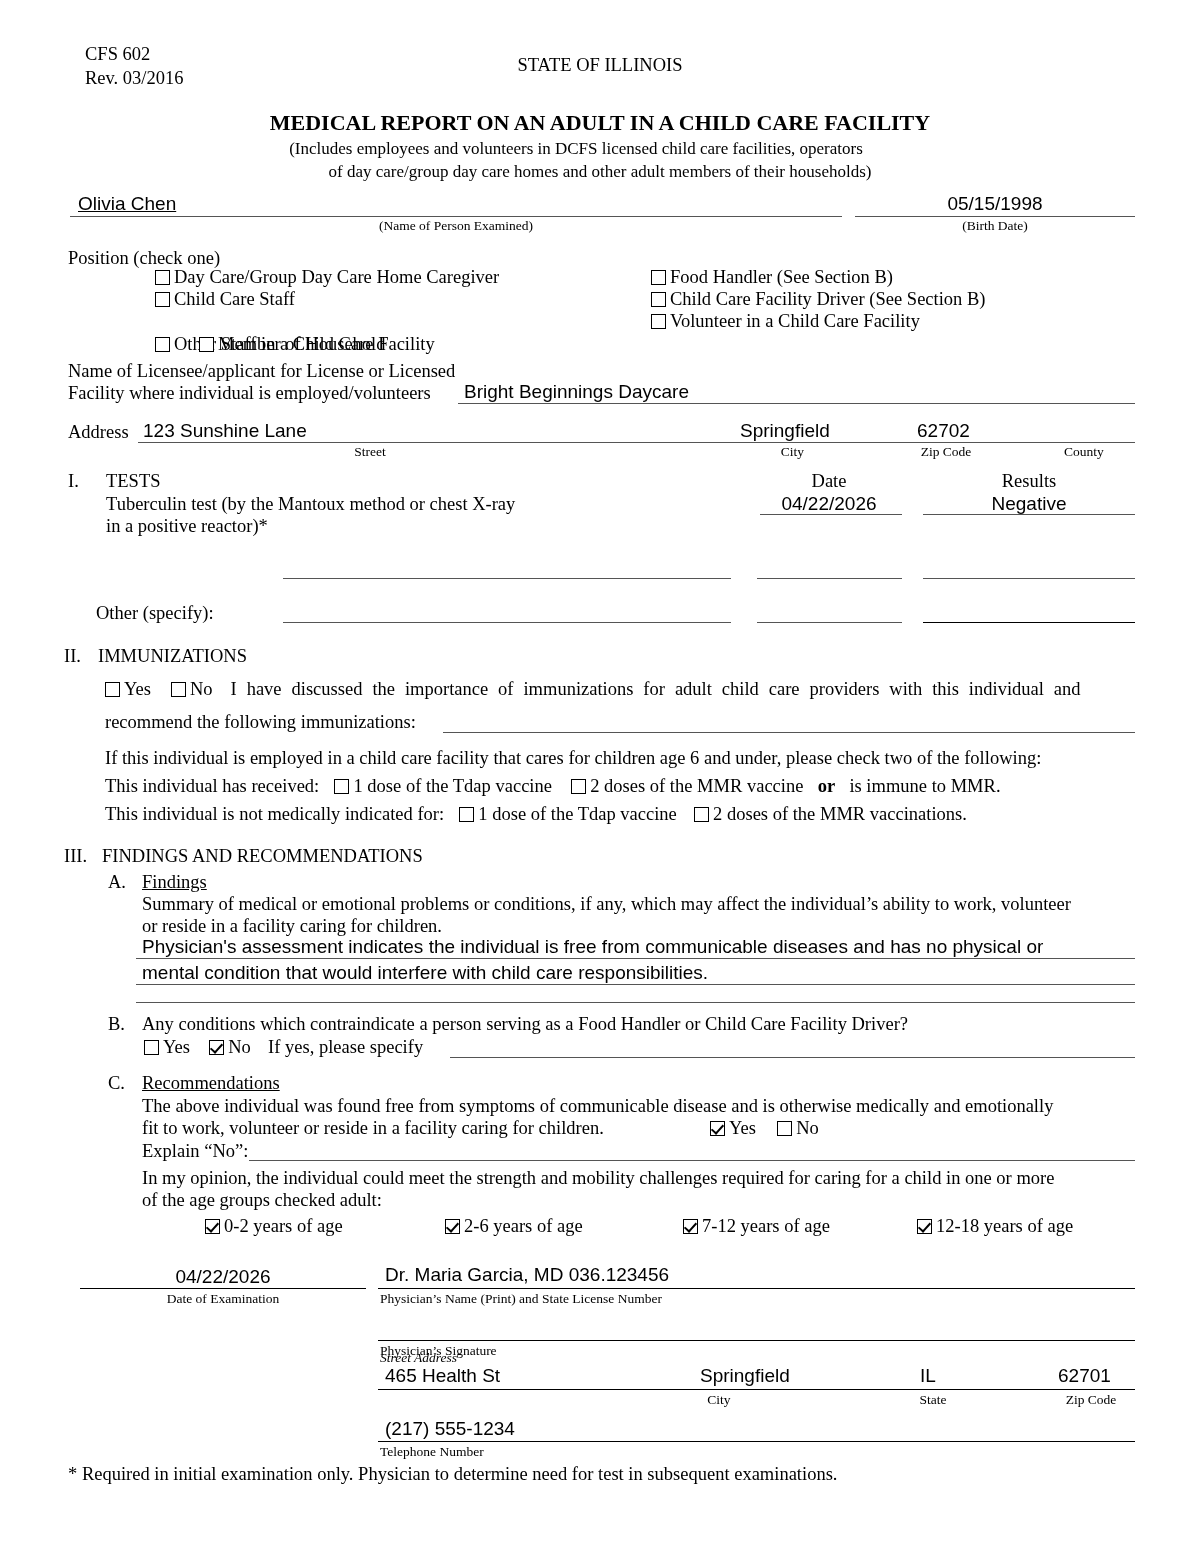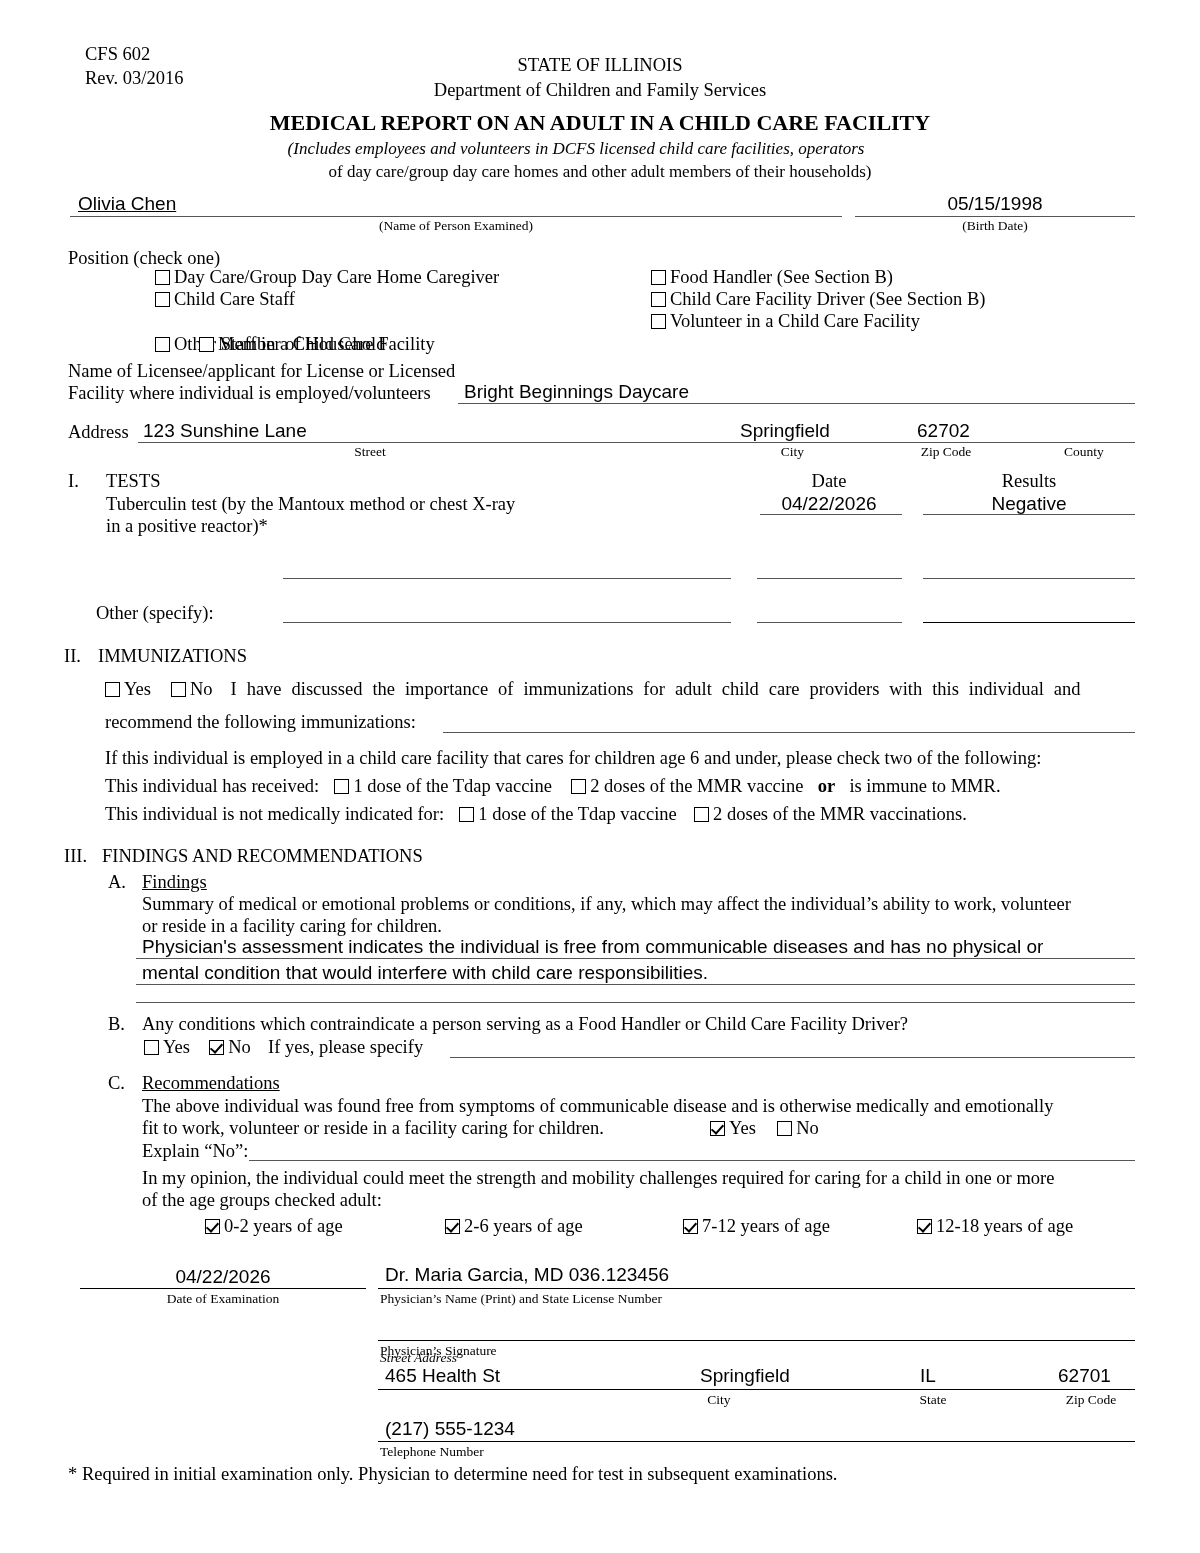--- a/index.html
+++ b/index.html
@@ -68,23 +68,22 @@
 </style>
 </head>
 <body>
 
 <div class="page">
 
   <div class="row body" style="left:85px; top:44px;">CFS 602</div>
   <div class="row body" style="left:85px; top:68px;">Rev. 03/2016</div>
 
   <div class="row body center" style="left:0; top:55px; width:1200px;">STATE OF ILLINOIS</div>
-  <div class="row body center" style="left:0; top:80px; width:1200px;">Department of Children and Family Services</div>
   <div class="row center bold" style="left:0; top:110px; width:1200px; font-size:22px;">MEDICAL REPORT ON AN ADULT IN A CHILD CARE FACILITY</div>
-  <div class="row center" style="left:0; top:139px; width:1152px; font-size:17px;font-style:italic;">(Includes employees and volunteers in DCFS licensed child care facilities, operators</div>
+  <div class="row center" style="left:0; top:139px; width:1152px; font-size:17px;">(Includes employees and volunteers in DCFS licensed child care facilities, operators</div>
   <div class="row center" style="left:0; top:162px; width:1200px; font-size:17px;">of day care/group day care homes and other adult members of their households)</div>
 
   <div class="row fill" style="left:78px; top:193px;text-decoration:underline;">Olivia Chen</div>
   <div class="line" style="left:70px; top:216px; width:772px;"></div>
   <div class="row cap center" style="left:70px; top:218px; width:772px;">(Name of Person Examined)</div>
 
   <div class="row fill center" style="left:855px; top:193px; width:280px;">05/15/1998</div>
   <div class="line" style="left:855px; top:216px; width:280px;"></div>
   <div class="row cap center" style="left:855px; top:218px; width:280px;">(Birth Date)</div>
 

